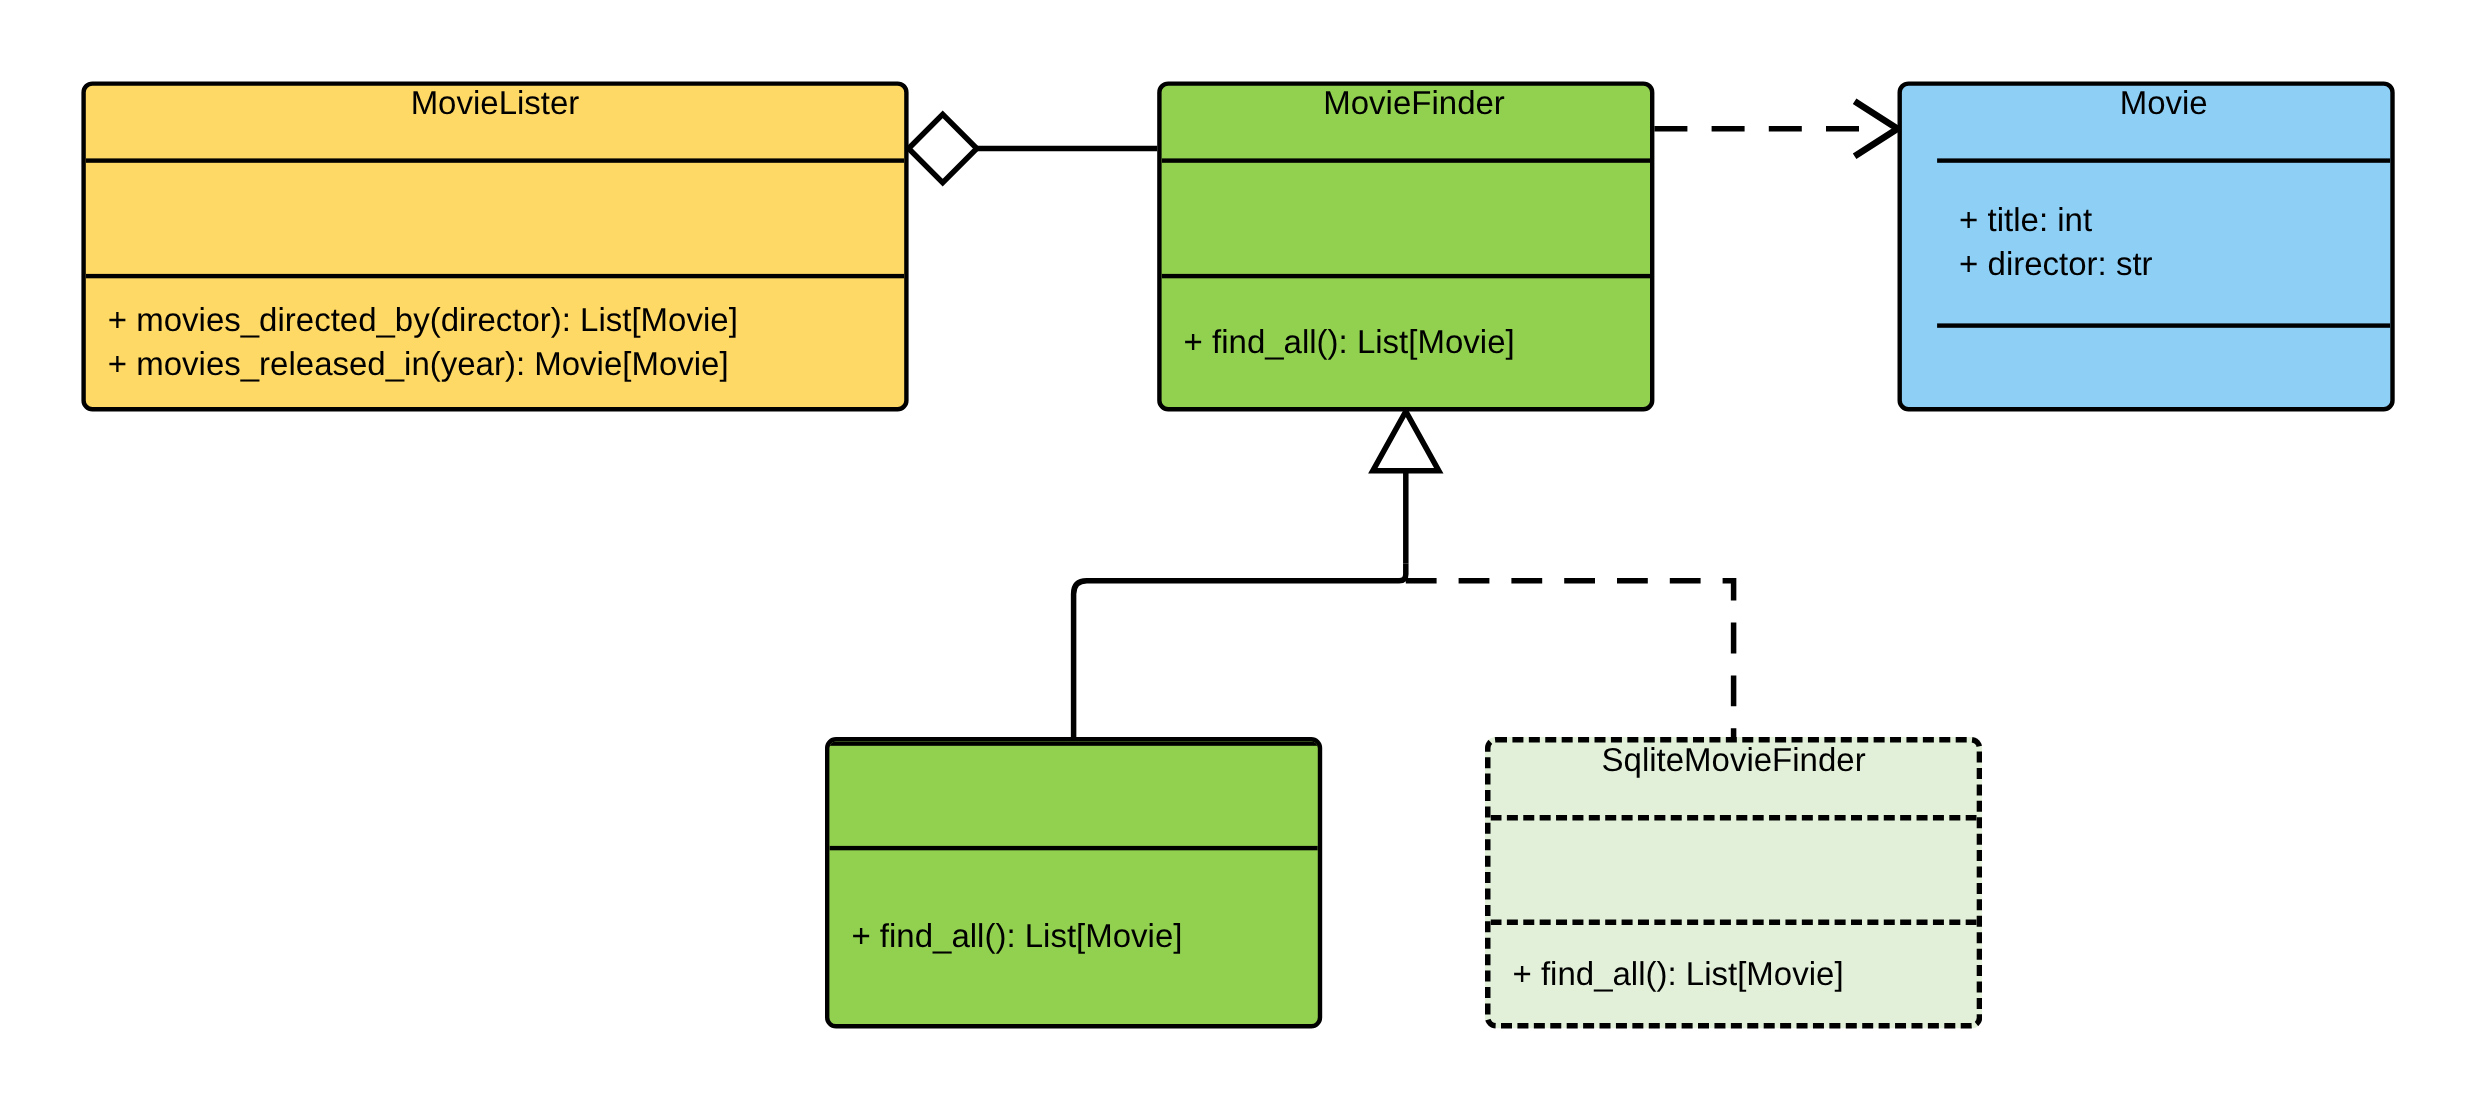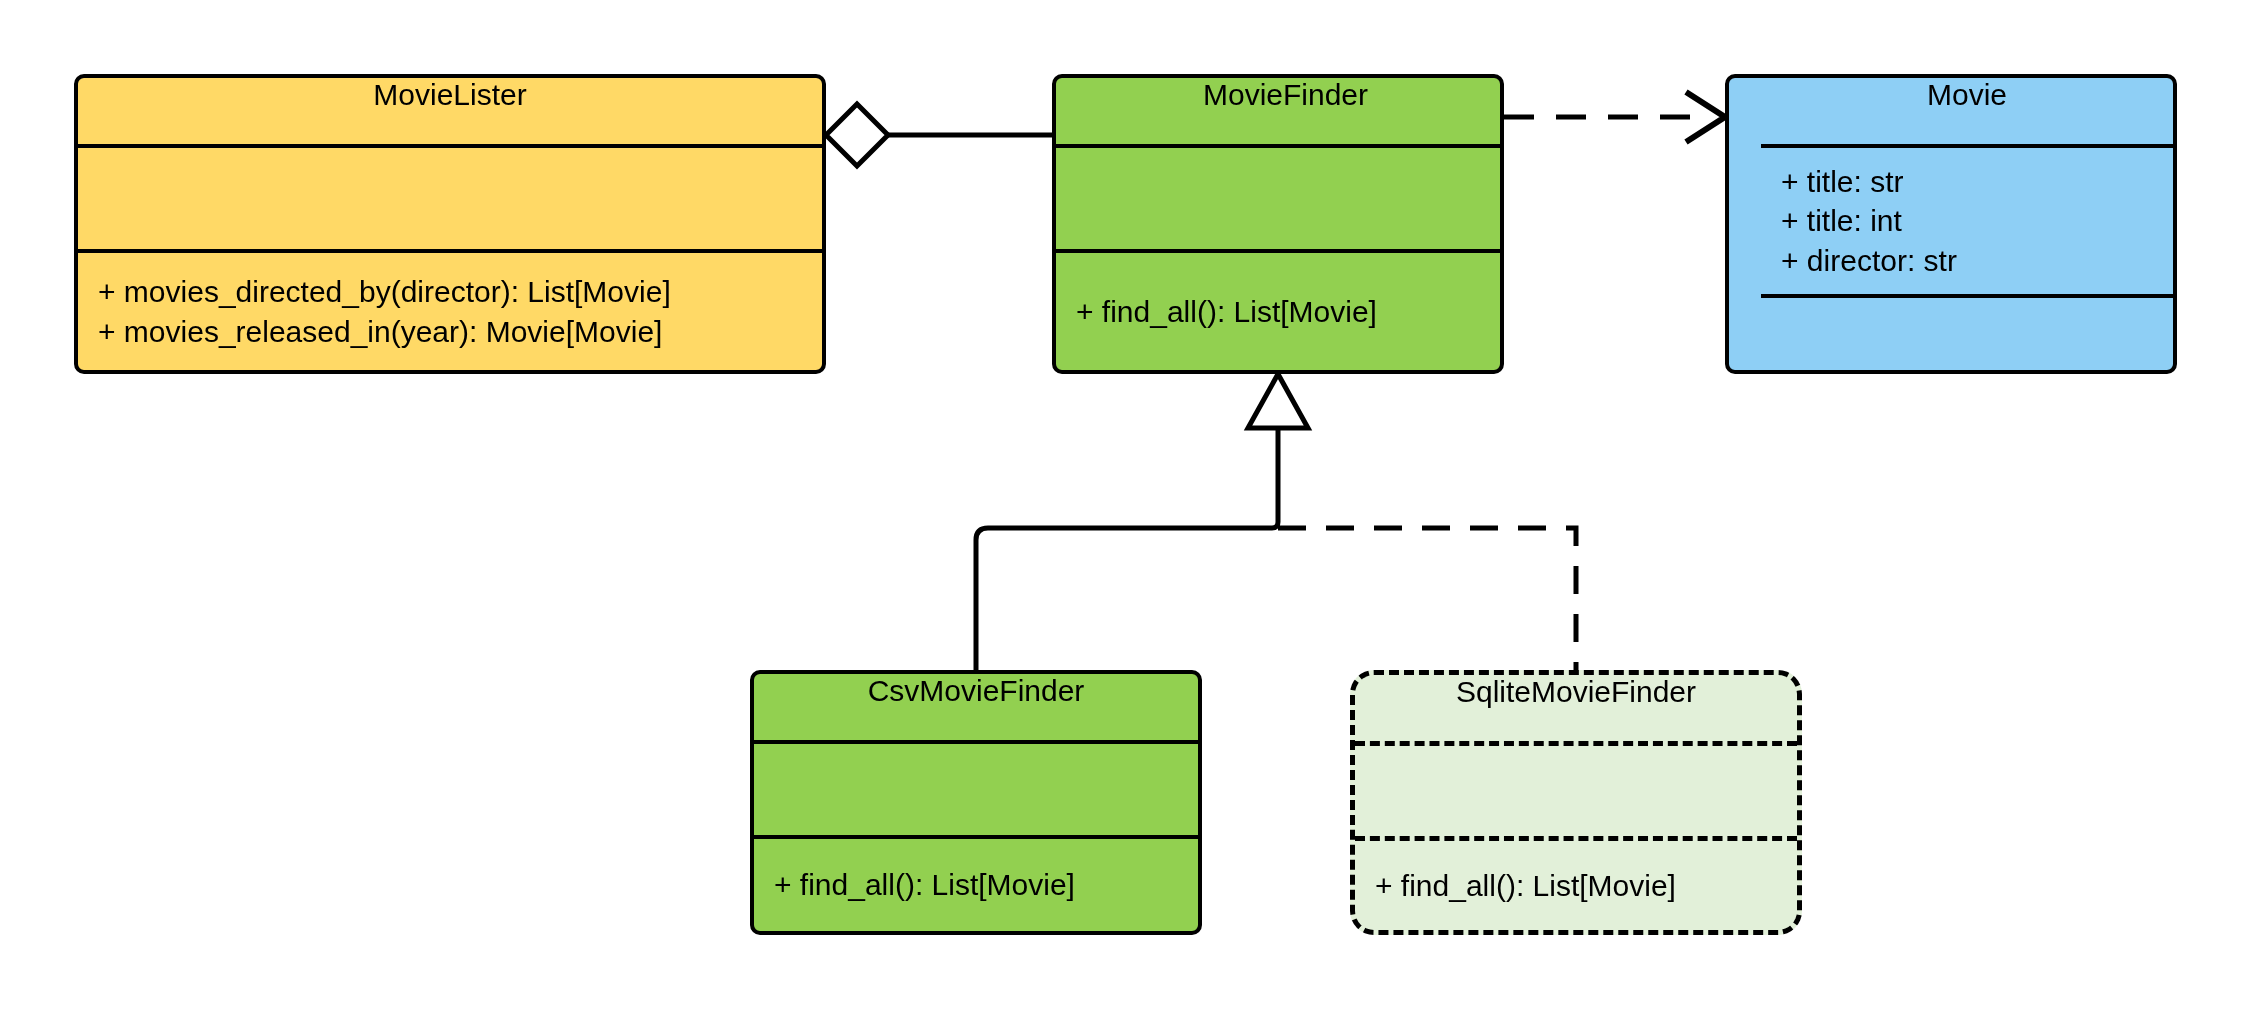--- a/index.html
+++ b/index.html
@@ -119,38 +119,34 @@
     <div class="compartment divided members" style="flex:1 1 auto;">
       <div class="member-line">+ find_all(): List[Movie]</div>
     </div>
   </div>
 
   <div class="uml-class" style="left:1725px; top:74px; width:452px; height:300px; background:#8ECFF5;padding-left:32px;">
     <div class="compartment" style="height:66px;">
       <div class="class-name">Movie</div>
     </div>
     <div class="compartment divided members" style="height:150px;">
-      <div class="member-line">+ title: str</div>
       <div class="member-line">+ title: int</div>
       <div class="member-line">+ director: str</div>
     </div>
     <div class="compartment divided members" style="flex:1 1 auto;"></div>
   </div>
 
   <div class="uml-class" style="left:750px; top:670px; width:452px; height:265px; background:#92D050;">
-    <div class="compartment" style="height:66px;">
-      <div class="class-name">CsvMovieFinder</div>
-    </div>
     <div class="compartment divided members" style="height:95px;"></div>
     <div class="compartment divided members" style="flex:1 1 auto;">
       <div class="member-line">+ find_all(): List[Movie]</div>
     </div>
   </div>
 
-  <div class="uml-class dashed" style="left:1350px; top:670px; width:452px; height:265px; background:#E2F0D9;border-radius:24px;">
+  <div class="uml-class dashed" style="left:1350px; top:670px; width:452px; height:265px; background:#E2F0D9;">
     <div class="compartment" style="height:66px;">
       <div class="class-name">SqliteMovieFinder</div>
     </div>
     <div class="compartment divided members" style="height:95px;"></div>
     <div class="compartment divided members" style="flex:1 1 auto;">
       <div class="member-line">+ find_all(): List[Movie]</div>
     </div>
   </div>
 
 </div>

